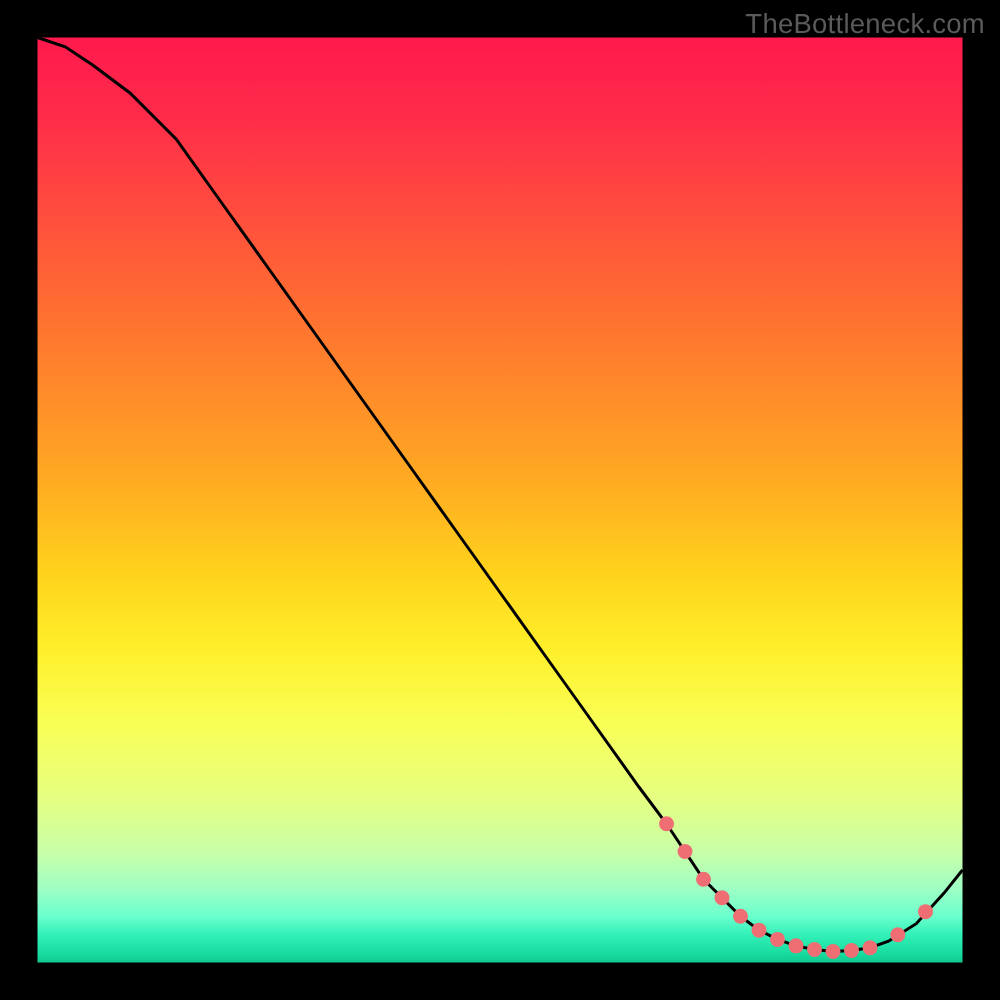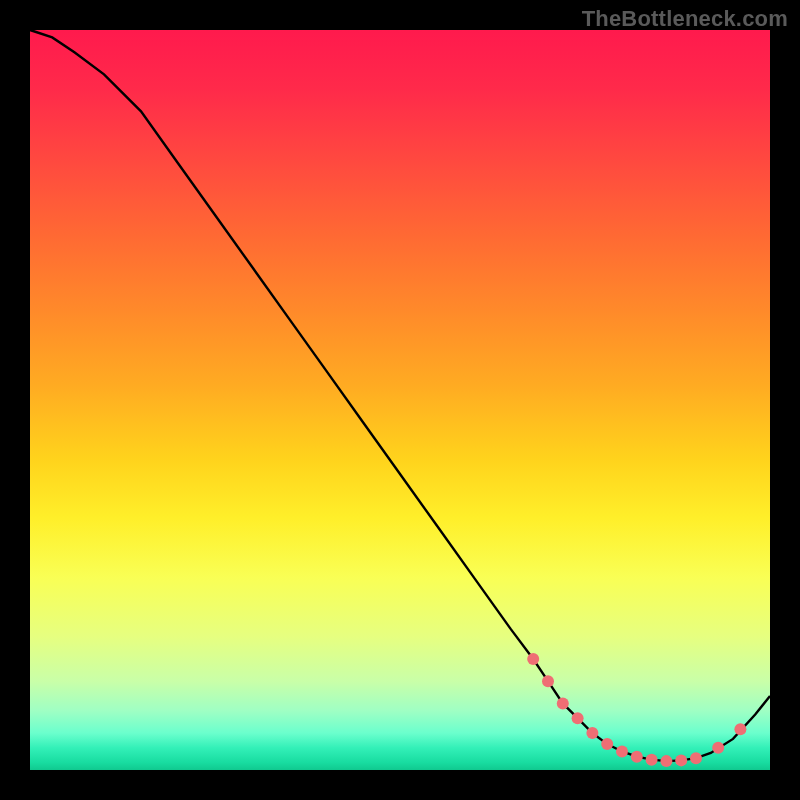--- a/index.html
+++ b/index.html
@@ -42,21 +42,21 @@
       #18dca0 99%,
       #10c98f 100%
     );
   }
   .watermark {
     position: absolute;
     top: 6px;
     right: 12px;
     color: #5a5a5a;
     font-size: 22px;
-    font-weight: 700;
+    font-weight: 400;
     letter-spacing: 0.2px;
     user-select: none;
   }
   svg.curve-layer {
     position: absolute;
     left: 30px;
     top: 30px;
     width: 740px;
     height: 740px;
     overflow: visible;

